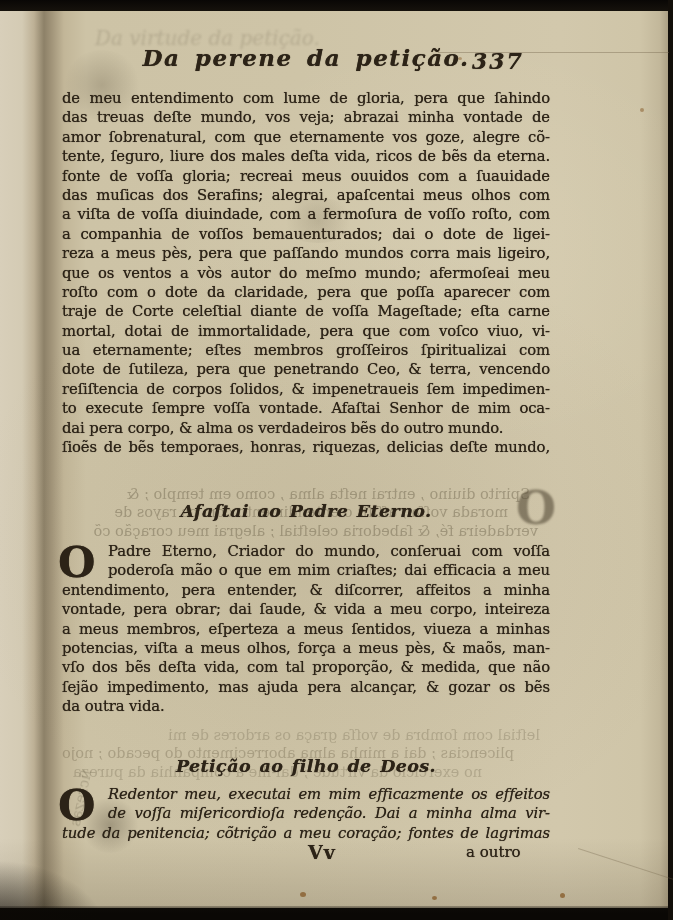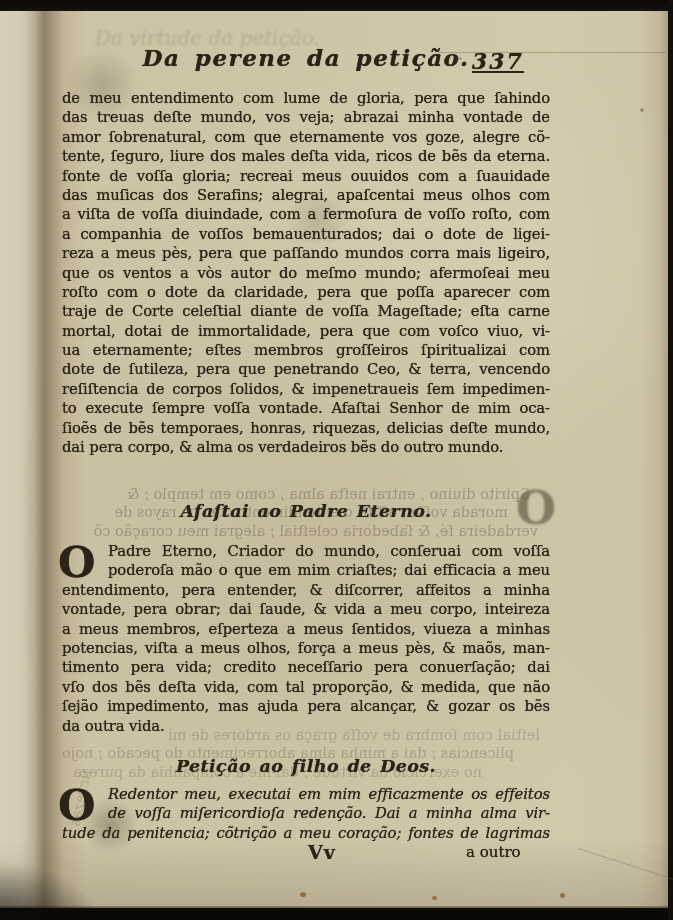--- a/index.html
+++ b/index.html
@@ -38,21 +38,21 @@
   .sp2{left:432px;top:896px;width:5px;height:4px;}
   .sp3{left:560px;top:893px;width:5px;height:5px;}
   .sp4{left:640px;top:108px;width:4px;height:4px;opacity:.45;}
   .sp5{left:458px;top:57px;width:4px;height:3px;opacity:.4;}
 
   
   .ink{color:#2c2317;text-shadow:0 0 0.7px rgba(44,35,23,0.85);}
   .running-head{position:absolute;left:62px;top:44px;width:488px;text-align:center;
     font-style:italic;font-weight:bold;font-size:23px;letter-spacing:1.5px;word-spacing:5px;}
   .page-num{position:absolute;left:472px;top:48px;font-size:22px;font-weight:bold;
-    letter-spacing:2px;font-style:italic;text-decoration:underline;}
+    letter-spacing:2px;font-style:italic;}
   .para{position:absolute;left:62px;width:488px;}
   .p1{top:88px;}
   .s1-lines{top:541px;}
   .s2-lines{top:784px;font-style:italic;}
   .line{box-sizing:border-box;width:100%;height:19.4px;line-height:19.4px;
     font-size:14.8px;letter-spacing:-0.1px;white-space:nowrap;
     text-align:justify;text-align-last:justify;}
   .line.noexpand{text-align-last:left;}
   .line.dcindent{padding-left:46px;}
   .heading{position:absolute;left:62px;width:488px;text-align:center;
@@ -125,34 +125,33 @@
     <div class="line ink">a companhia de voſſos bemauenturados; dai o dote de ligei-</div>
     <div class="line ink">reza a meus pès, pera que paſſando mundos corra mais ligeiro,</div>
     <div class="line ink">que os ventos a vòs autor do meſmo mundo; afermoſeai meu</div>
     <div class="line ink">roſto com o dote da claridade, pera que poſſa aparecer com</div>
     <div class="line ink">traje de Corte celeſtial diante de voſſa Mageſtade; eſta carne</div>
     <div class="line ink">mortal, dotai de immortalidade, pera que com voſco viuo, vi-</div>
     <div class="line ink">ua eternamente; eſtes membros groſſeiros ſpiritualizai com</div>
     <div class="line ink">dote de ſutileza, pera que penetrando Ceo, &amp; terra, vencendo</div>
     <div class="line ink">reſiſtencia de corpos ſolidos, &amp; impenetraueis ſem impedimen-</div>
     <div class="line ink">to execute ſempre voſſa vontade. Afaſtai Senhor de mim oca-</div>
+    <div class="line ink noexpand">dai pera corpo, &amp; alma os verdadeiros bẽs do outro mundo.</div>
     <div class="line ink">ſioẽs de bẽs temporaes, honras, riquezas, delicias deſte mundo,</div>
-    <div class="line ink noexpand">dai pera corpo, &amp; alma os verdadeiros bẽs do outro mundo.</div>
   </div>
 
   <div class="heading h1 ink">Afaſtai ao Padre Eterno.</div>
   <div class="dropcap dc1 ink">O</div>
   <div class="para s1-lines">
     <div class="line ink dcindent">Padre Eterno, Criador do mundo, conſeruai com voſſa</div>
     <div class="line ink dcindent">poderoſa mão o que em mim criaſtes; dai efficacia a meu</div>
     <div class="line ink">entendimento, pera entender, &amp; diſcorrer, affeitos a minha</div>
     <div class="line ink">vontade, pera obrar; dai ſaude, &amp; vida a meu corpo, inteireza</div>
     <div class="line ink">a meus membros, eſperteza a meus ſentidos, viueza a minhas</div>
     <div class="line ink">potencias, viſta a meus olhos, força a meus pès, &amp; maõs, man-</div>
-    <div class="line ink">timento pera vida; credito neceſſario pera conuerſação; dai</div>
     <div class="line ink">vſo dos bẽs deſta vida, com tal proporção, &amp; medida, que não</div>
     <div class="line ink">ſejão impedimento, mas ajuda pera alcançar, &amp; gozar os bẽs</div>
     <div class="line ink noexpand">da outra vida.</div>
   </div>
 
   <div class="heading h2 ink">Petição ao filho de Deos.</div>
   <div class="dropcap dc2 ink">O</div>
   <div class="para s2-lines">
     <div class="line ink dcindent">Redentor meu, executai em mim efficazmente os effeitos</div>
     <div class="line ink dcindent">de voſſa miſericordioſa redenção. Dai a minha alma vir-</div>

